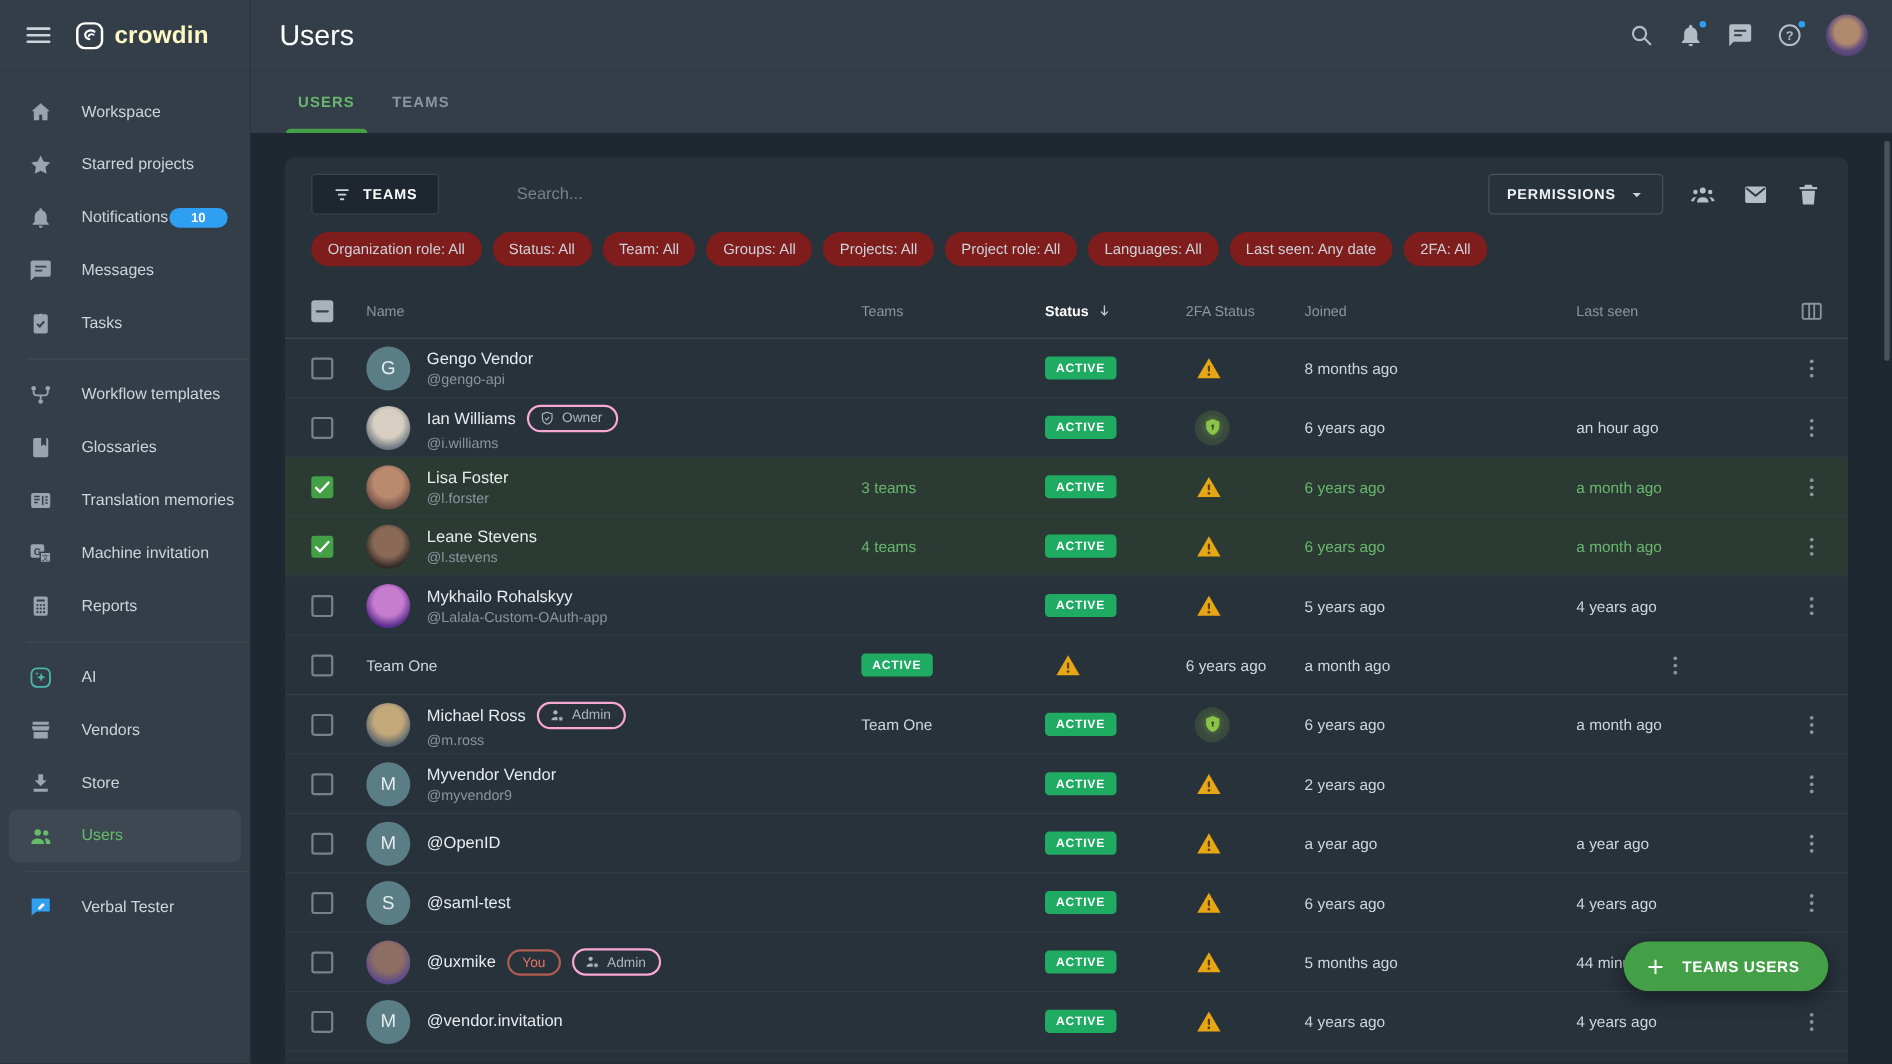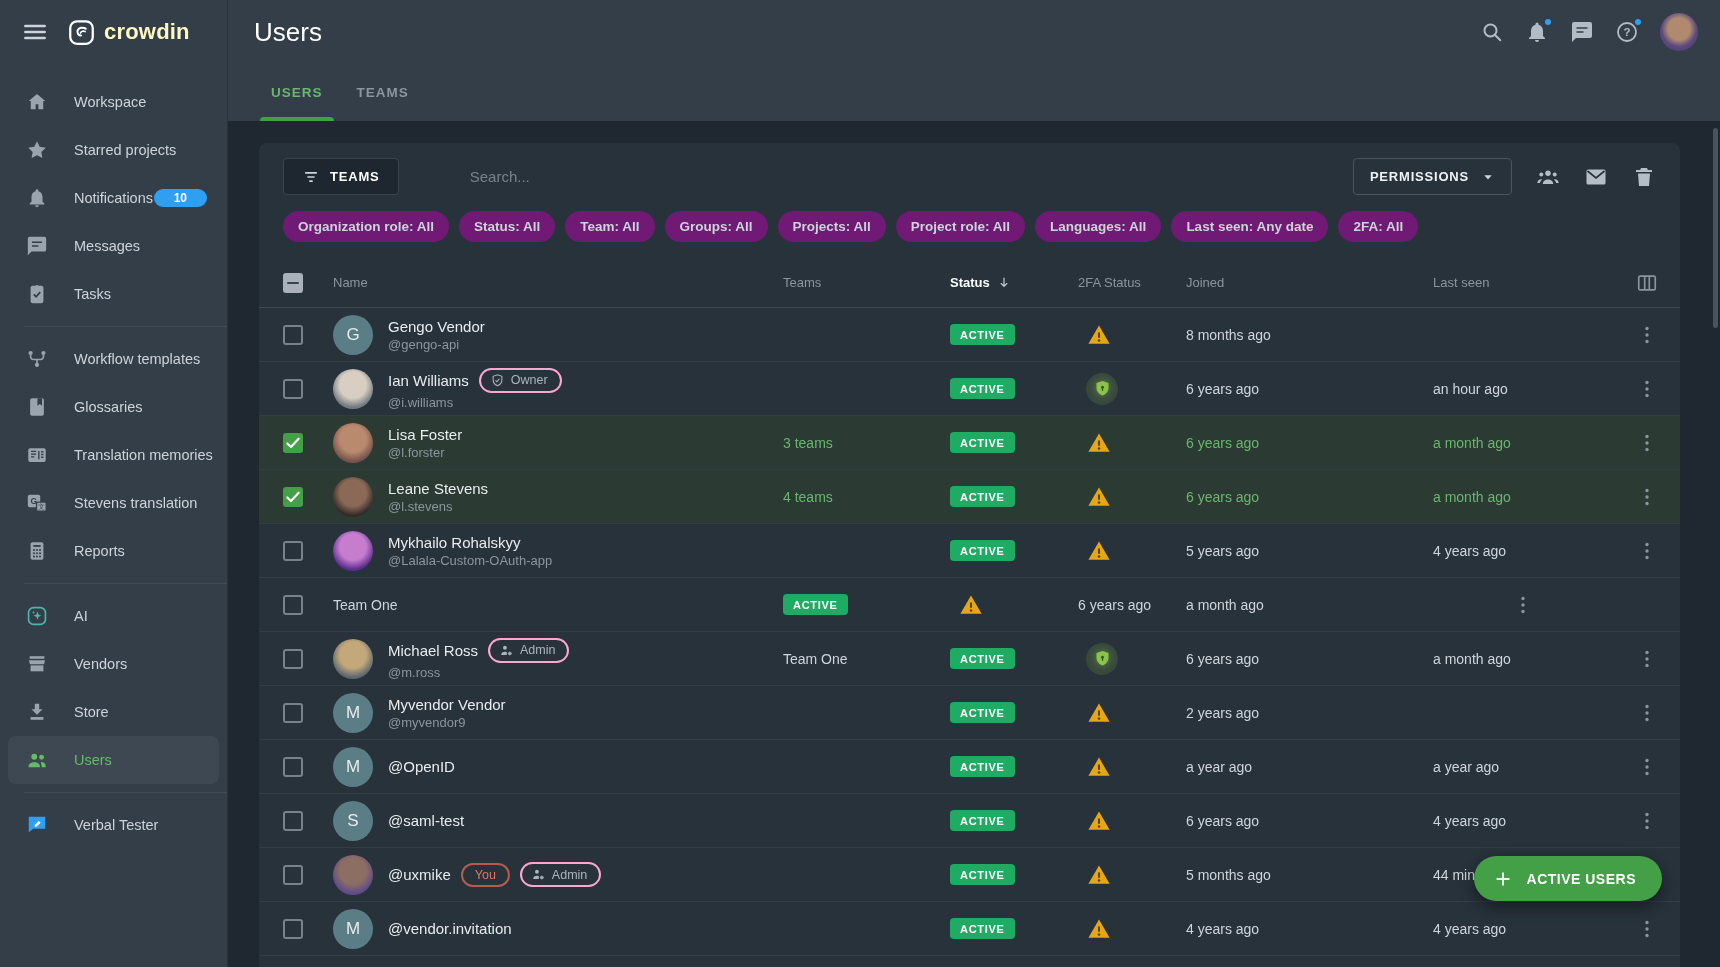--- a/index.html
+++ b/index.html
@@ -56,22 +56,22 @@
     font-family:inherit; width:100%; }
   .searchbox input::placeholder { color:#78828b; }
   .toolbar-right { margin-left:auto; display:flex; align-items:center; gap:24px; }
   .perm-btn { height:37px; display:flex; align-items:center; gap:10px; background:transparent;
     border:1px solid #4a545e; border-radius:4px; color:#f0f3f5; font-size:13px; font-weight:700;
     letter-spacing:.8px; padding:0 14px 0 16px; cursor:pointer; font-family:inherit; }
   .perm-btn .caret { width:18px; height:18px; color:#cdd4da; display:flex; }
   .tool-icon { width:24px; height:24px; color:#b6bec5; cursor:pointer; display:flex; }
 
   .chips { display:flex; gap:10px; padding:16px 24px 16px 24px; flex-wrap:nowrap; }
-  .chip { height:31px; display:flex; align-items:center; background:#701a75; border:none; border-radius:16px;
-    color:#ccd3d9; font-size:13.5px; padding:0 15px; cursor:pointer; white-space:nowrap; font-family:inherit;font-weight:bold; }
+  .chip { height:31px; display:flex; align-items:center; background:#7f1d1d; border:none; border-radius:16px;
+    color:#ccd3d9; font-size:13.5px; padding:0 15px; cursor:pointer; white-space:nowrap; font-family:inherit; }
 
   
   .grid-cols { display:grid; grid-template-columns:50px 450px 167px 128px 108px 247px 180px 1fr; align-items:center; }
   .thead { height:50px; padding-left:24px; border-bottom:1px solid #414b55; color:#8b959e; font-size:13px; }
   .th { display:flex; align-items:center; gap:6px; }
   .th.sorted { color:#fff; font-weight:700; }
   .sort-icon { width:16px; height:16px; color:#c6cdd3; display:flex; cursor:pointer; }
   .th-settings { justify-self:center; width:22px; height:22px; color:#8b959e; cursor:pointer; display:flex; }
 
   .rows { flex:1; overflow:hidden; }
@@ -248,21 +248,21 @@
         </div>
         <div class="side-item">
           <span class="s-icon">
             <svg viewBox="0 0 24 24" width="100%" height="100%">
               <rect x="2" y="3" width="13.5" height="13.5" rx="2" fill="currentColor"></rect>
               <text x="8.7" y="13.2" font-size="9.5" font-weight="bold" fill="#333e49" text-anchor="middle" font-family="Liberation Sans,sans-serif">G</text>
               <rect x="11.5" y="11" width="10.5" height="10" rx="1.5" fill="currentColor" stroke="#333e49" stroke-width="1.4"></rect>
               <text x="16.8" y="18.8" font-size="7.5" fill="#333e49" text-anchor="middle" font-family="Liberation Sans,sans-serif">文</text>
             </svg>
           </span>
-          <span class="s-label">Stevens translation</span>
+          <span class="s-label">Machine invitation</span>
         </div>
         <div class="side-item">
           <span class="s-icon">
             <svg viewBox="0 0 24 24" width="100%" height="100%">
               <rect x="5" y="2.5" width="14" height="19" rx="2" fill="currentColor"></rect>
               <path d="M8 6.5h8" stroke="#333e49" stroke-width="2"></path>
               <g fill="#333e49">
                 <circle cx="8.7" cy="11" r="1.1"></circle>
                 <circle cx="12" cy="11" r="1.1"></circle>
                 <circle cx="15.3" cy="11" r="1.1"></circle>
@@ -846,17 +846,17 @@
       </div>
     </main>
   </div>
 
   <button class="invite-btn">
     <span class="p-icon">
         <svg viewBox="0 0 24 24" width="100%" height="100%">
           <path d="M11 5h2v6h6v2h-6v6h-2v-6H5v-2h6z" fill="#fff"></path>
         </svg>
       </span>
-    <span>ACTIVE USERS</span>
+    <span>TEAMS USERS</span>
   </button>
 
   <div class="scroll-thumb"></div>
 </div>
 
 </body></html>

